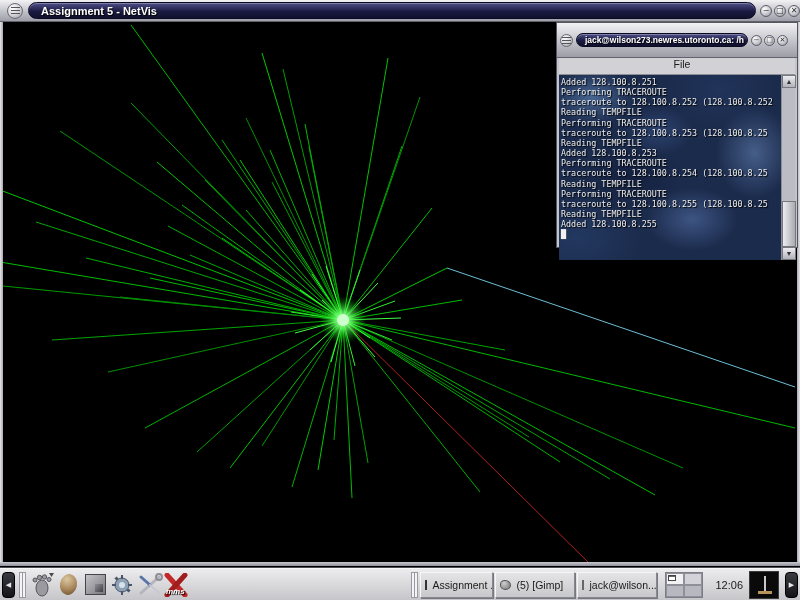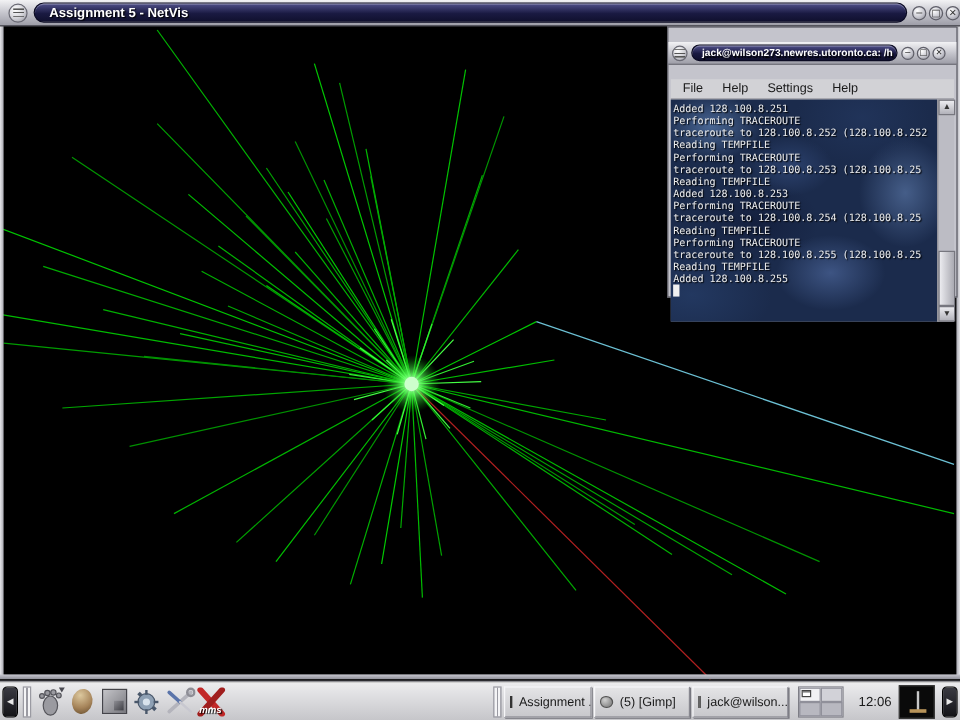--- a/index.html
+++ b/index.html
@@ -46,30 +46,30 @@
   #main-controls { display:flex; gap:2px; margin-left:4px; }
   #main-controls .ctrl-btn { width:12px; height:12px; font-size:8px; }
   .win-border { position:absolute; z-index:2; background:linear-gradient(90deg,#e6e6ea,#a8a8b0); }
   #border-left  { left:0; top:22px; width:3px; height:543px; }
   #border-right { right:0; top:22px; width:3px; height:543px; background:linear-gradient(270deg,#e6e6ea,#a8a8b0); }
   #border-bottom{ left:0; top:562px; width:800px; height:4px; background:linear-gradient(#c8c8d0,#90909a); }
 
   
   #terminal { position:absolute; left:556px; top:22px; width:242px; height:226px; z-index:3;
     background:#c4c4cc; border:1px solid #55555e; padding:0 2px 2px 2px; }
-  #term-titlebar { position:relative; height:19px; margin:12px -2px;
+  #term-titlebar { position:relative; height:35px; margin:0 -2px;
     background:linear-gradient(#f2f2f4,#c2c2ca 55%,#9e9ea8); border-bottom:1px solid #62626c;
     display:flex; align-items:center; }
   #term-titlebar .wmenu-btn { width:13px; height:13px; margin-left:3px; }
   #term-pill { height:14px; margin-left:3px; width:172px; padding-left:8px; font-size:8.5px; border-radius:8px; }
   #term-controls { display:flex; gap:2px; margin-left:3px; }
   #term-controls .ctrl-btn { width:11px; height:11px; font-size:7px; }
   #term-menubar { height:17px; background:#d2d2d6; border-bottom:1px solid #8e8e96;
     display:flex; align-items:center; padding-left:10px; gap:16px;
-    font-size:10.5px; color:#1a1a1a; }
+    font-size:10.5px; color:#1a1a1a;flex-direction:column; }
   #term-body { position:relative; height:185px; background:#a8a8b0; display:flex; }
   #term-screen { flex:1; overflow:hidden; padding:2px 0 0 2px;
     background-color:#1b2b4c;
     background-image:
       radial-gradient(ellipse 60px 40px at 15% 12%, rgba(110,150,205,.55), transparent 70%),
       radial-gradient(ellipse 80px 55px at 72% 8%,  rgba(35,55,95,.7),    transparent 70%),
       radial-gradient(ellipse 55px 65px at 88% 42%, rgba(120,155,210,.45),transparent 70%),
       radial-gradient(ellipse 75px 50px at 32% 55%, rgba(18,28,58,.75),   transparent 70%),
       radial-gradient(ellipse 65px 45px at 60% 78%, rgba(95,125,185,.5),  transparent 70%),
       radial-gradient(ellipse 95px 60px at 8% 88%,  rgba(40,65,110,.6),   transparent 70%),

